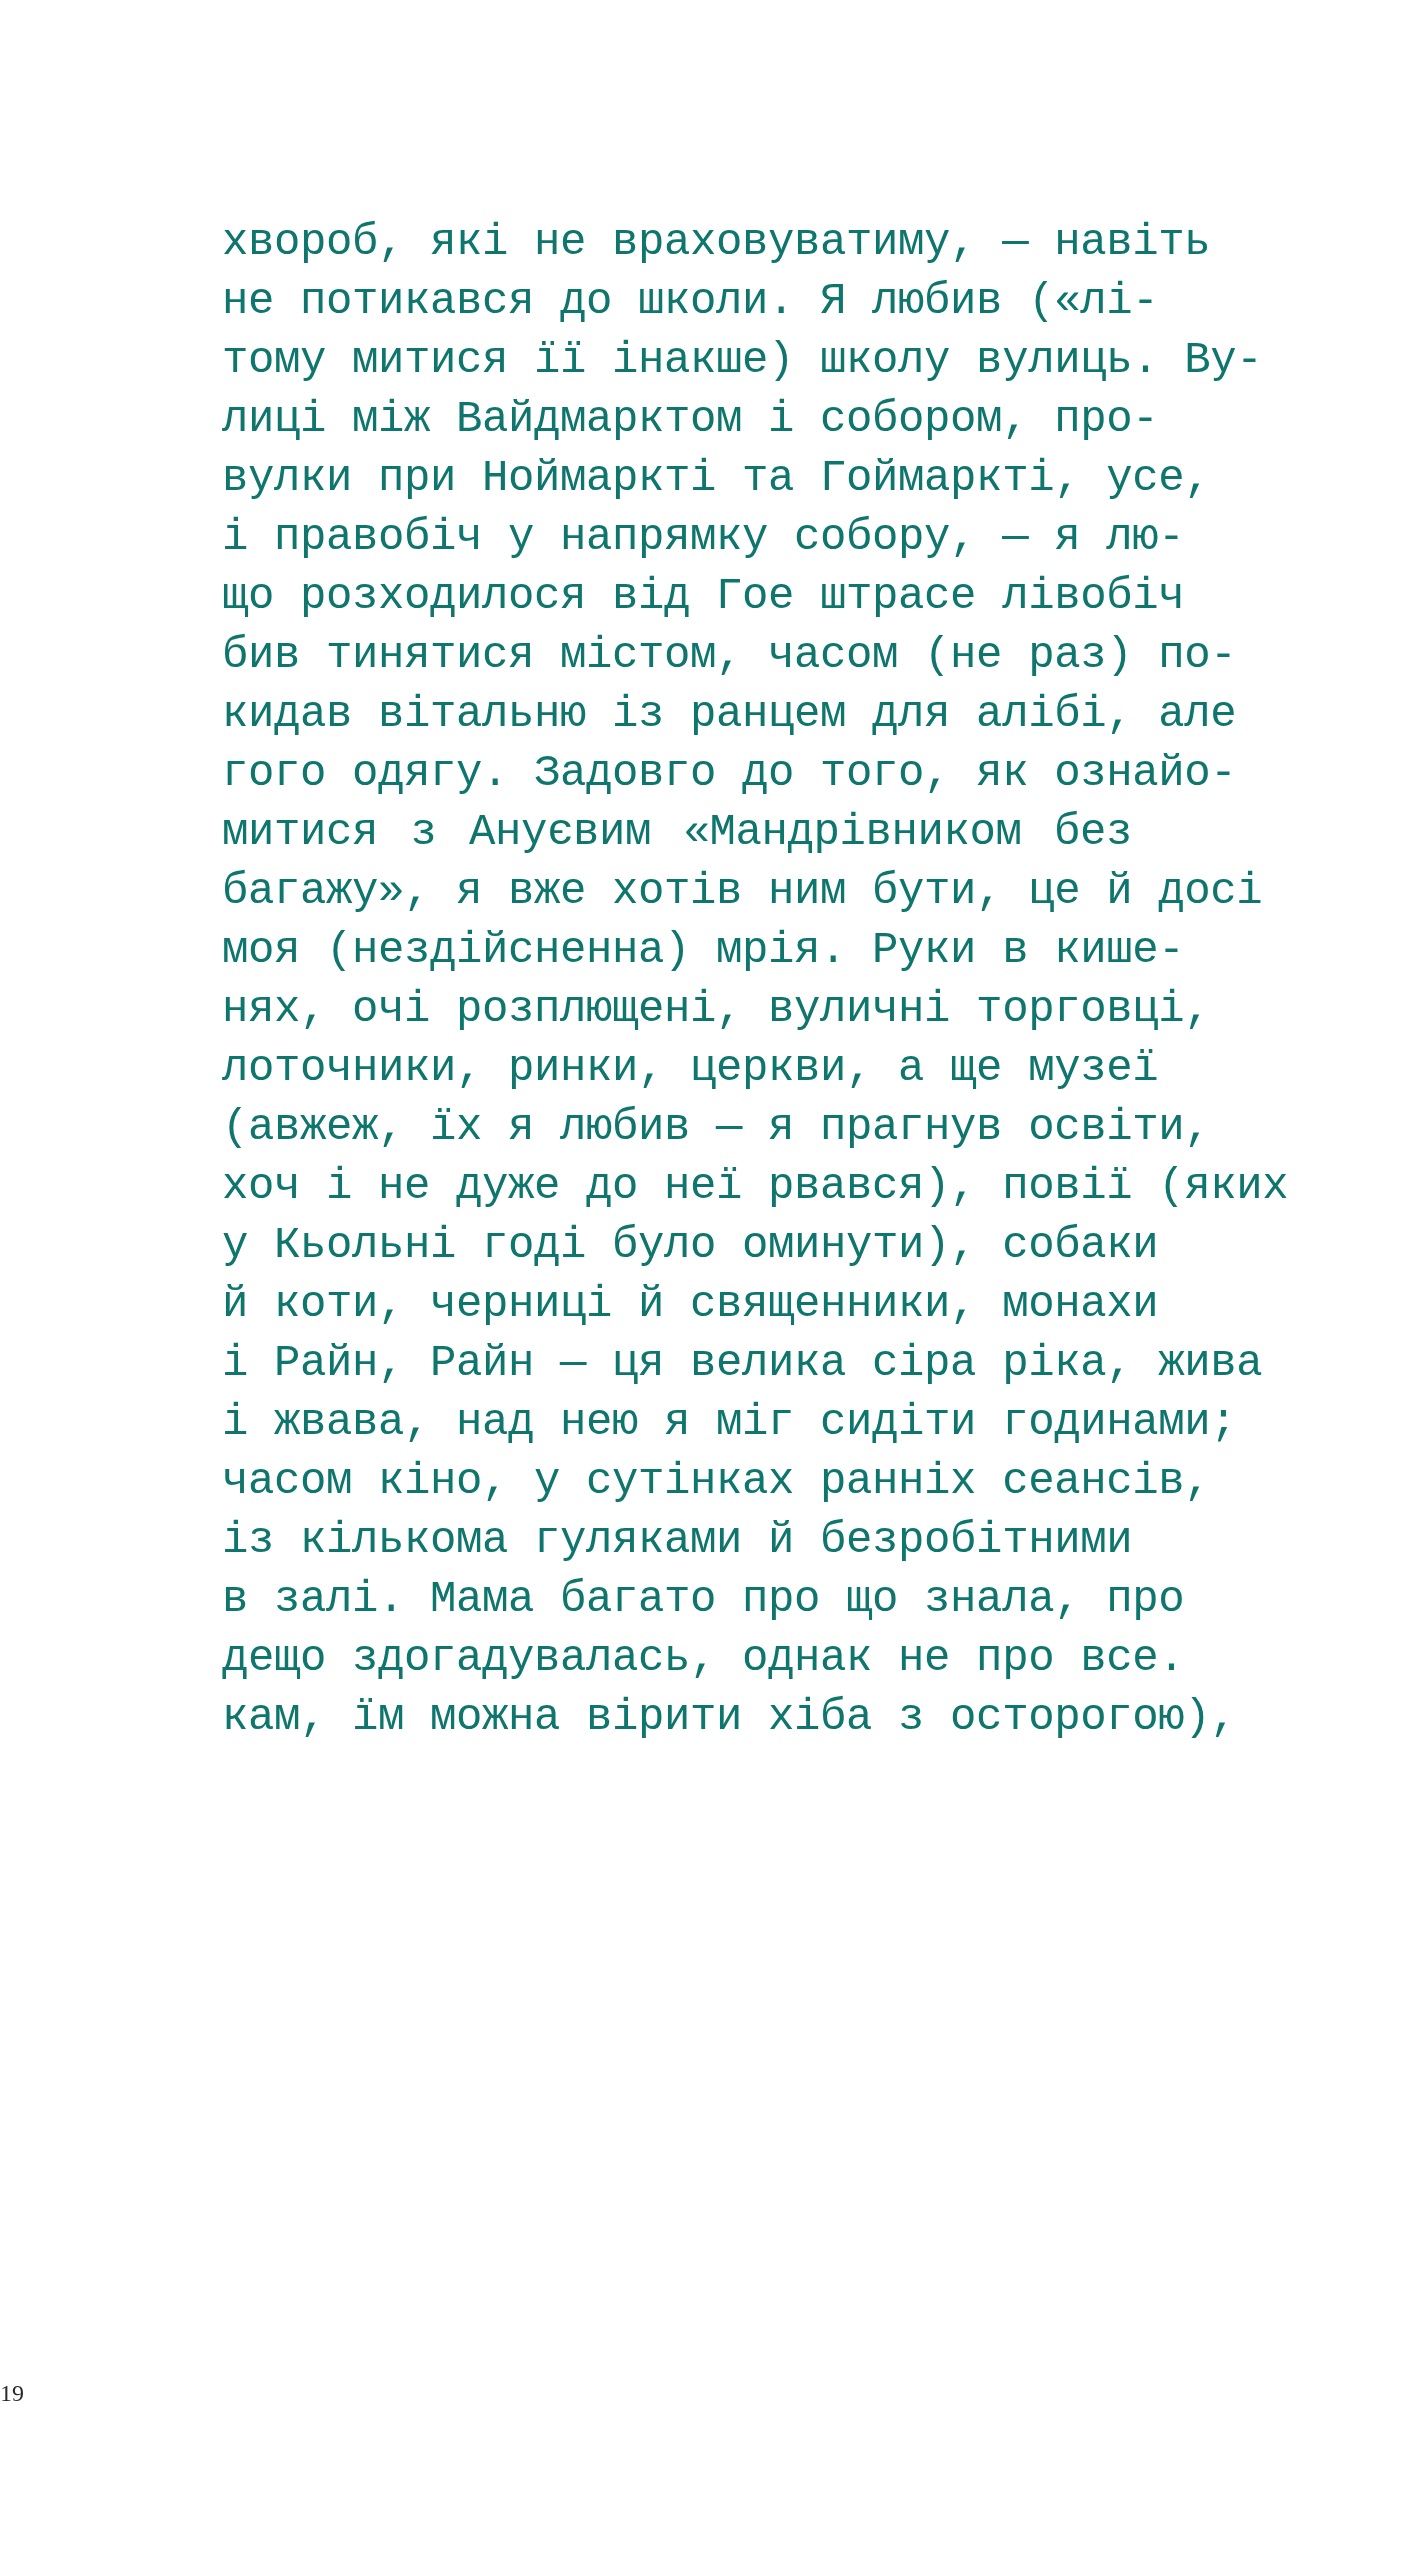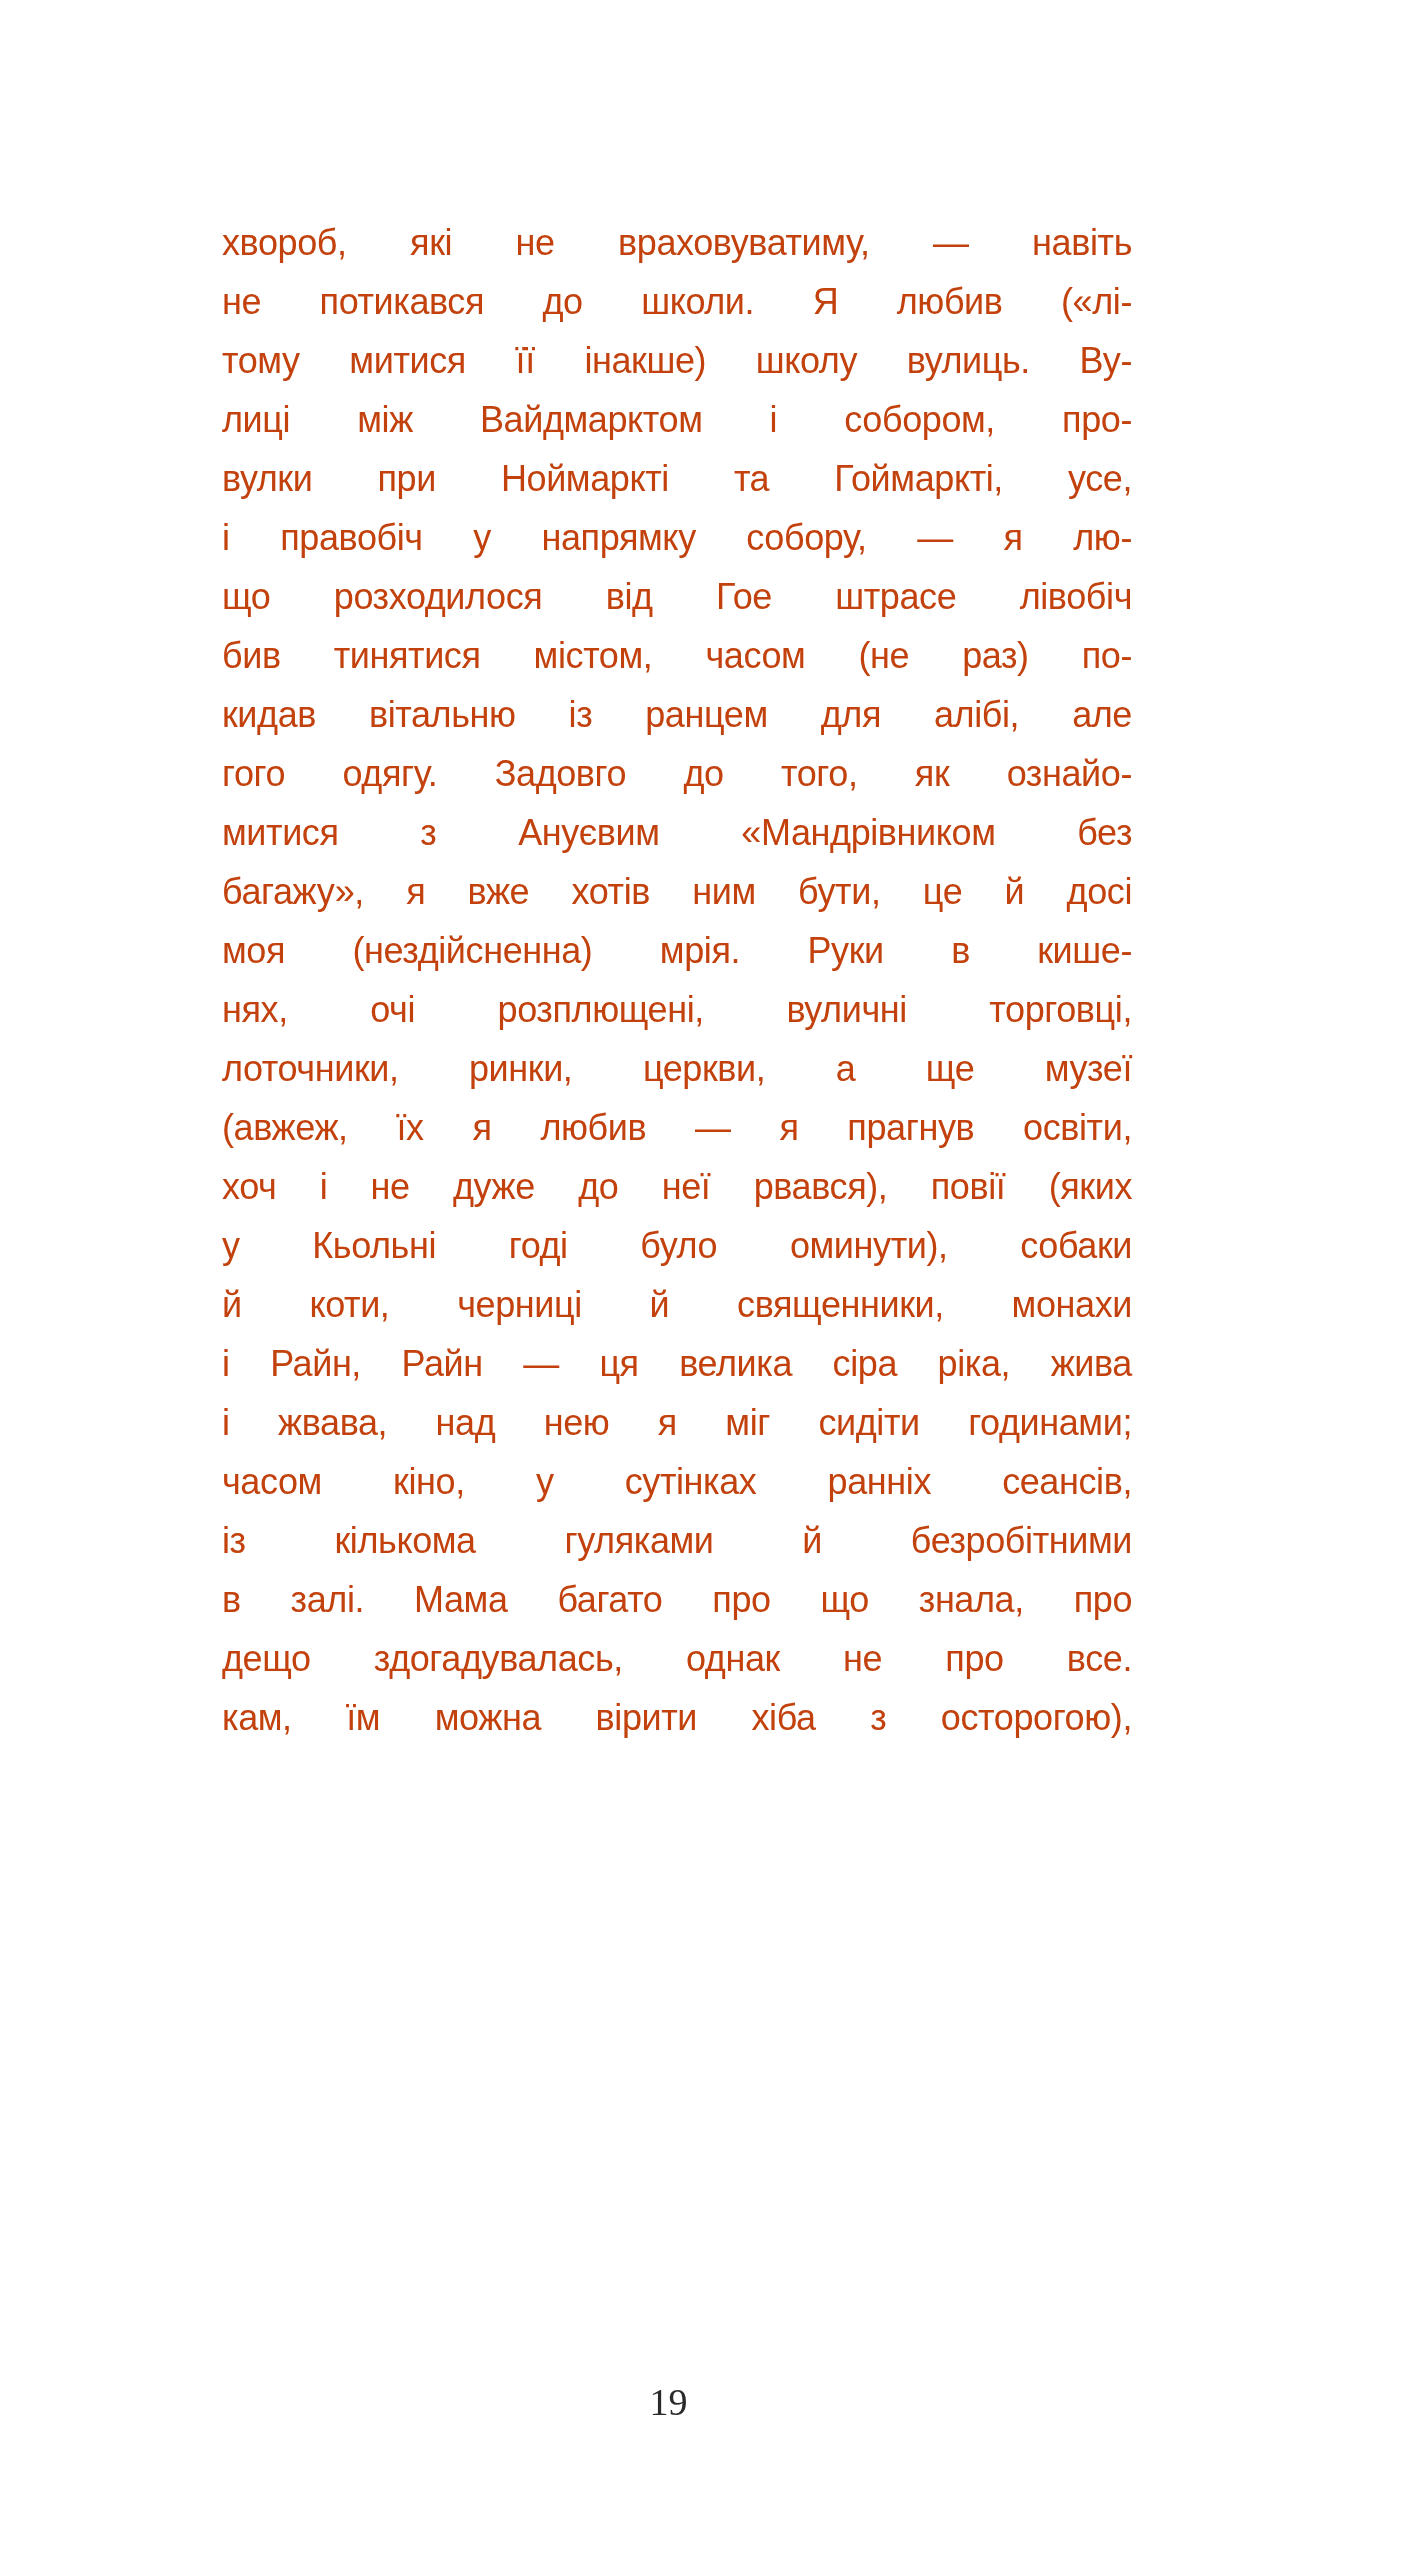--- a/index.html
+++ b/index.html
@@ -19,44 +19,44 @@
       left: 0; top: 0;
       width: 1418px;
       height: 2576px;
       background: #ffffff;
     }
     .text-block {
       position: absolute;
       left: 222px;
       top: 213px;
       width: 910px;
-      font-family: Liberation Sans, sans-serif;
-      font-size: 36px;
+      font-family: Liberation Mono, monospace;
+      font-size: 44px;
       line-height: 59px;
-      color: #c2410c;
+      color: #0f766e;
     }
     .line {
       display: block;
       white-space: nowrap;
       text-align: justify;
       text-align-last: justify;
       height: 59px;
       letter-spacing: -0.4px;
     }
     .line.last {
       text-align-last: justify;
     }
     .page-number {
       position: absolute;
       left: 0;
       width: 1337px;
       top: 2380px;
-      text-align: center;
+      text-align: left;
       font-family: "Liberation Serif", "DejaVu Serif", serif;
-      font-size: 38px;
+      font-size: 24px;
       color: #2a2a2a;
     }
   </style>
 </head>
 <body>
 
 <div class="page">
   <div class="text-block">
     <span class="line">хвороб, які не враховуватиму, — навіть</span>
     <span class="line">не потикався до школи. Я любив («лі-</span>

